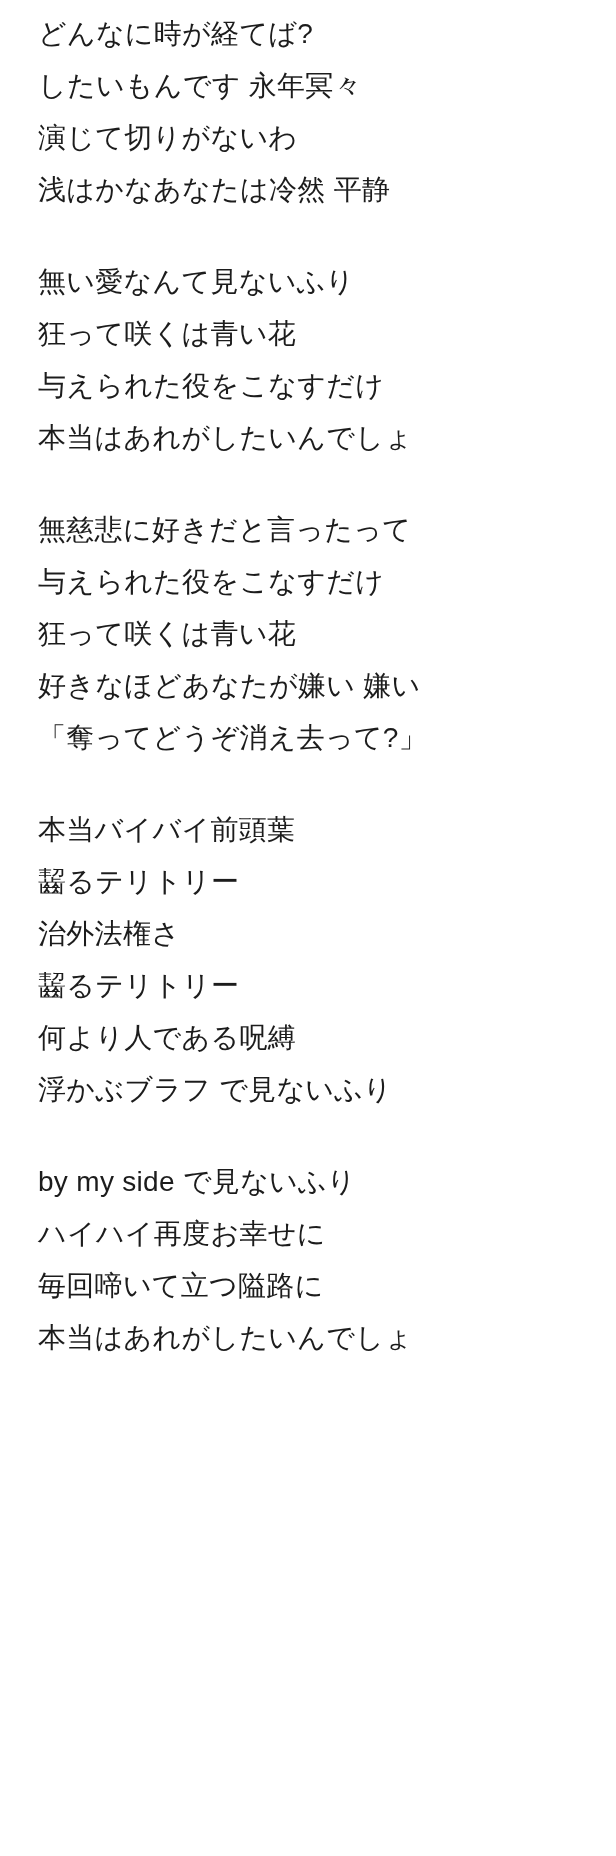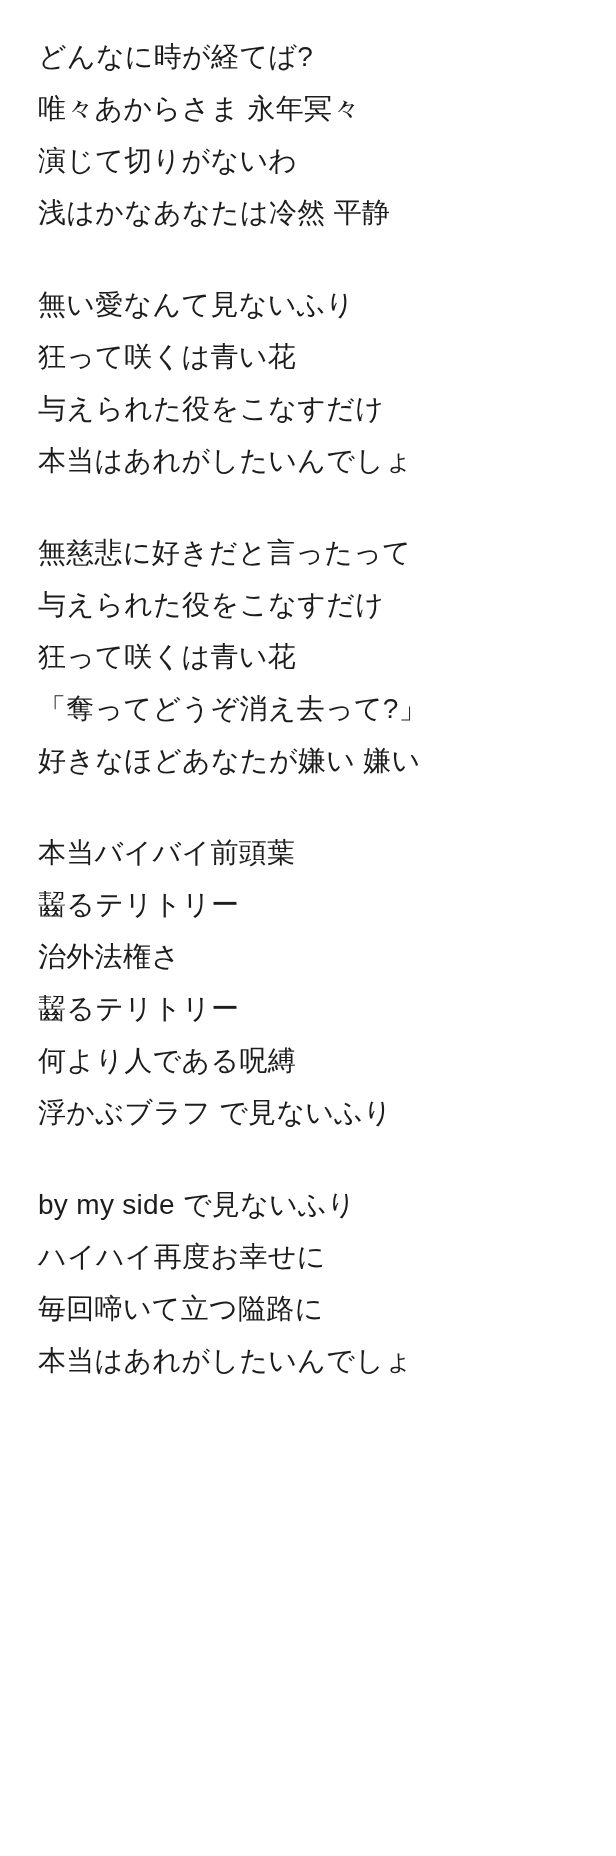--- a/index.html
+++ b/index.html
@@ -8,21 +8,21 @@
     background: #ffffff;
   }
   body {
     width: 616px;
     min-height: 1856px;
     font-family: "Liberation Sans", "DejaVu Sans", sans-serif;
     color: #1a1a1a;
     -webkit-font-smoothing: antialiased;
   }
   .lyrics-sheet {
-    padding: 31px 34px 0 38px;
+    padding: 8px 34px 0 38px;
     box-sizing: border-box;
   }
   .stanza {
     margin: 0 0 40px 0;
   }
   .stanza:last-child {
     margin-bottom: 0;
   }
   .line {
     font-size: 28px;
@@ -33,36 +33,36 @@
     color: #1c1c1c;
   }
 </style>
 </head>
 <body>
 
 <main class="lyrics-sheet">
   <div id="stanza-container">
       <div class="stanza">
         <div class="line">どんなに時が経てば?</div>
-        <div class="line">唯々あからさま 永年冥々</div>
+        <div class="line">したいもんです 永年冥々</div>
         <div class="line">演じて切りがないわ</div>
         <div class="line">浅はかなあなたは冷然 平静</div>
       </div>
       <div class="stanza">
         <div class="line">無い愛なんて見ないふり</div>
         <div class="line">狂って咲くは青い花</div>
         <div class="line">与えられた役をこなすだけ</div>
         <div class="line">本当はあれがしたいんでしょ</div>
       </div>
       <div class="stanza">
         <div class="line">無慈悲に好きだと言ったって</div>
         <div class="line">与えられた役をこなすだけ</div>
         <div class="line">狂って咲くは青い花</div>
+        <div class="line">好きなほどあなたが嫌い 嫌い</div>
         <div class="line">「奪ってどうぞ消え去って?」</div>
-        <div class="line">好きなほどあなたが嫌い 嫌い</div>
       </div>
       <div class="stanza">
         <div class="line">本当バイバイ前頭葉</div>
         <div class="line">齧るテリトリー</div>
         <div class="line">治外法権さ</div>
         <div class="line">齧るテリトリー</div>
         <div class="line">何より人である呪縛</div>
         <div class="line">浮かぶブラフ で見ないふり</div>
       </div>
       <div class="stanza">

